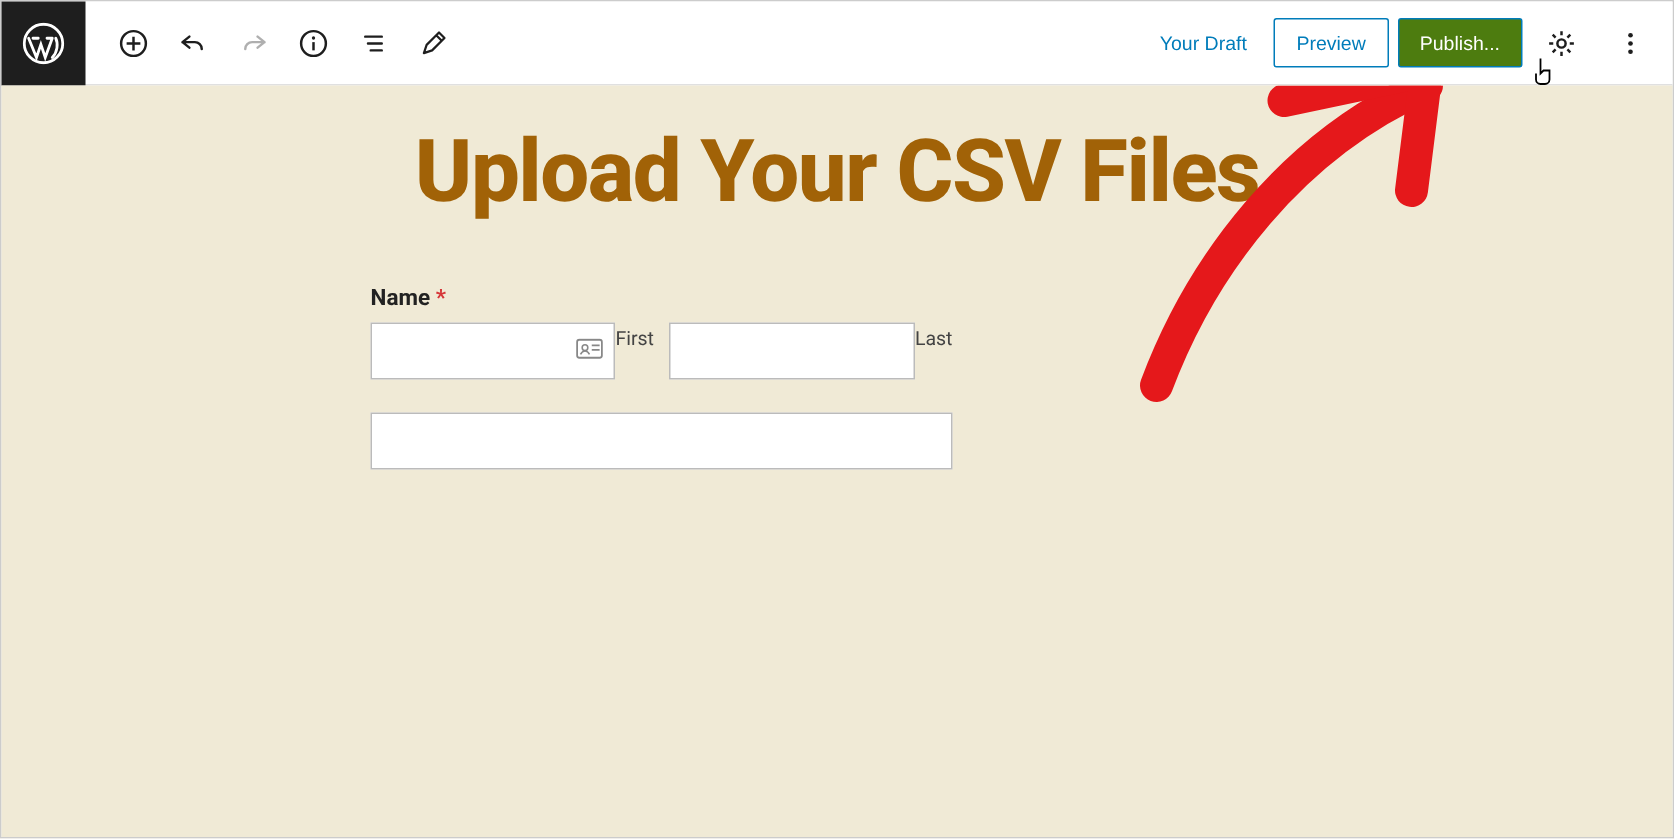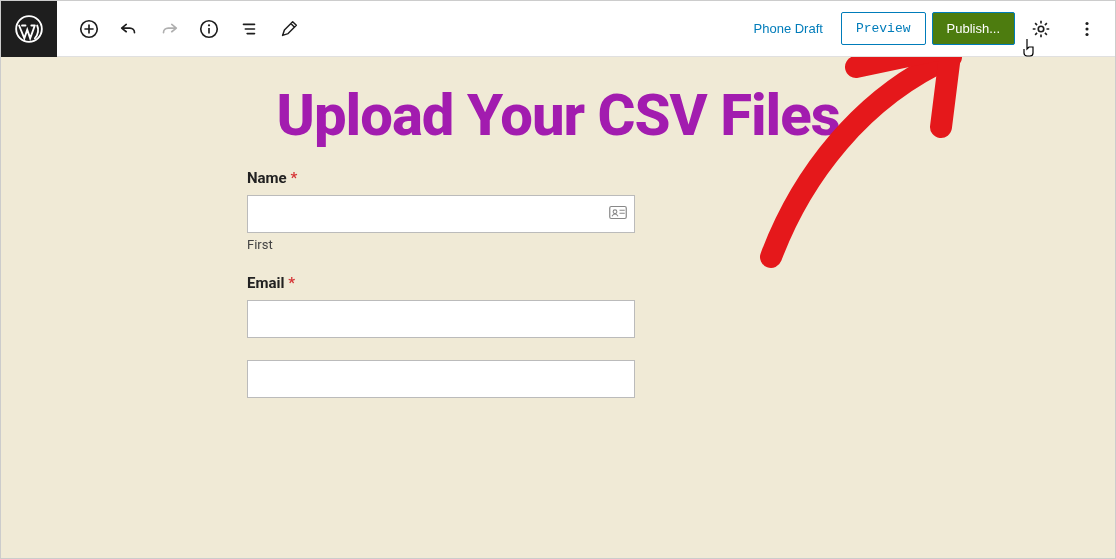--- a/index.html
+++ b/index.html
@@ -11,31 +11,31 @@
   .toolbar-left { display: flex; align-items: center; height: 100%; }
   .wp-logo { width: 56px; height: 56px; background: #1e1e1e; display: flex; align-items: center; justify-content: center; }
   .wp-logo svg { width: 28px; height: 28px; }
   .icon-btn { width: 40px; height: 40px; display: flex; align-items: center; justify-content: center; background: none; border: none; cursor: pointer; color: #1e1e1e; border-radius: 2px; }
   .icon-btn.plus-btn { margin-left: 12px; }
   .icon-btn svg { width: 22px; height: 22px; }
   .icon-btn.redo-btn svg { opacity: 0.35; }
 
   .toolbar-right { display: flex; align-items: center; gap: 6px; }
   .link-btn { background: none; border: none; color: #007cba; font-size: 13px; padding: 8px 12px; cursor: pointer; }
-  .preview-btn { background: #fff; border: 1px solid #007cba; color: #007cba; font-size: 13px; padding: 8px 14px; cursor: pointer; border-radius: 2px; font-family: Liberation Mono, monospace; }
+  .preview-btn { background: #fff; border: 1px solid #007cba; color: #007cba; font-size: 13px; padding: 8px 14px; cursor: pointer; border-radius: 2px; }
   .publish-btn { background: #4d7c0f; border: 1px solid #007cba; color: #fff; font-size: 13px; padding: 8px 14px; cursor: pointer; border-radius: 2px; position: relative; }
 
   
   .canvas { height: calc(100% - 56px); background: #f0ead6; overflow: hidden; position: relative; }
-  .page-title { text-align: center; font-size: 58px; font-weight: 800; color: #a21caf; padding-top: 24px; letter-spacing: -1px; }
-  .form-wrap { width: 388px; margin: 20px auto 0 246px; }
+  .page-title { text-align: center; font-size: 58px; font-weight: 800; color: #a16207; padding-top: 24px; letter-spacing: -1px; }
+  .form-wrap { width: 388px; margin: 40px auto 0 246px; }
   .field-label { font-weight: 700; font-size: 15px; color: #222; margin-bottom: 8px; display: block; }
   .req { color: #d63638; }
   .name-row { display: flex; gap: 10px; }
-  .name-col { flex: 1; display: flex; flex-direction: column; }
+  .name-col { flex: 1; display: flex; flex-direction: row; }
   .text-input { width: 100%; height: 38px; border: 1px solid #bbb; background: #fff; padding: 0 8px; font-size: 14px; }
   .first-input { position: relative; }
   .first-input .card-icon { position: absolute; right: 8px; top: 50%; transform: translateY(-50%); color: #888; }
   .sub-label { font-size: 13px; color: #444; margin-top: 4px; }
   .field-block { margin-bottom: 22px; }
   .number-input { width: 100%; height: 38px; border: 1px solid #ddd; background: #f3ecd9; padding: 0 10px; font-size: 15px; color: #333; }
 
   
   .annot { position: absolute; top: 0; left: 0; pointer-events: none; }
 
@@ -84,21 +84,21 @@
           </svg>
       </button>
       <button class="icon-btn">
         <svg viewBox="0 0 24 24">
             <path d="M5 19 l2-6 9-9 4 4 -9 9 -6 2z M14 6 l4 4" fill="none" stroke="currentColor" stroke-width="1.6" stroke-linejoin="round"></path>
           </svg>
       </button>
     </div>
 
     <div class="toolbar-right">
-      <button class="link-btn">Phone Draft</button>
+      <button class="link-btn">Your Draft</button>
       <button class="preview-btn">Preview</button>
       <button class="publish-btn">Publish...</button>
       <button class="icon-btn">
         <svg viewBox="0 0 24 24">
             <circle cx="12" cy="12" r="3" fill="none" stroke="currentColor" stroke-width="1.8"></circle>
             <path d="M12 3v3M12 18v3M3 12h3M18 12h3M5.6 5.6l2.1 2.1M16.3 16.3l2.1 2.1M5.6 18.4l2.1-2.1M16.3 7.7l2.1-2.1" stroke="currentColor" stroke-width="1.8"></path>
           </svg>
       </button>
       <button class="icon-btn">
         <svg viewBox="0 0 24 24">
@@ -128,30 +128,27 @@
                 <svg width="18" height="14" viewBox="0 0 24 18">
                     <rect x="1" y="1" width="22" height="16" rx="2" fill="none" stroke="currentColor" stroke-width="1.6"></rect>
                     <circle cx="8" cy="8" r="2.5" fill="none" stroke="currentColor" stroke-width="1.4"></circle>
                     <path d="M4 14c1-2 3-3 4-3s3 1 4 3" fill="none" stroke="currentColor" stroke-width="1.4"></path>
                     <path d="M14 6h7M14 10h7" stroke="currentColor" stroke-width="1.4"></path>
                   </svg>
               </span>
             </div>
             <div class="sub-label">First</div>
           </div>
+          <div class="name-col">
+            <input class="text-input" style="">
+            <div class="sub-label">Last</div>
+          </div>
         </div>
       </div>
 
-      <div class="field-block">
-        <label class="field-label">
-          <span>Email</span>
-          <span class="req">*</span>
-        </label>
-        <input class="text-input" style="">
-      </div>
 
       <div class="field-block">
         <input class="text-input" style="">
       </div>
 
 
     </div>
 
     <svg class="annot" width="1116" height="559">
       <path d="M770 200 C 800 120, 860 40, 950 0" stroke="#e5181b" stroke-width="22" fill="none" stroke-linecap="round"></path>

